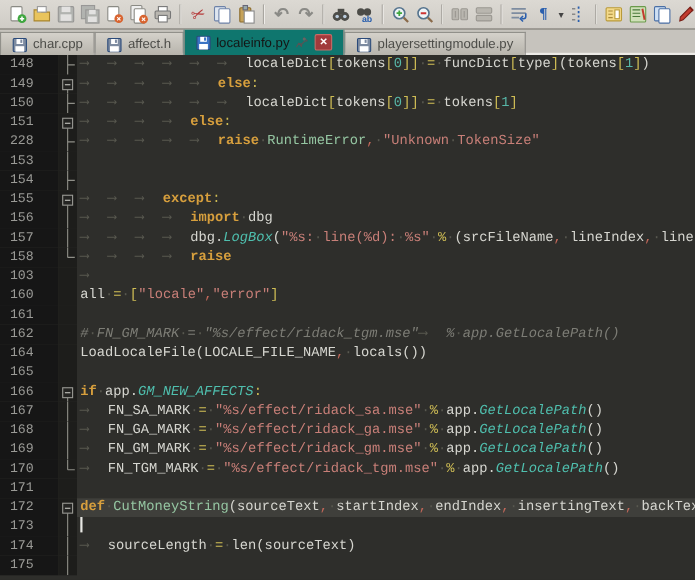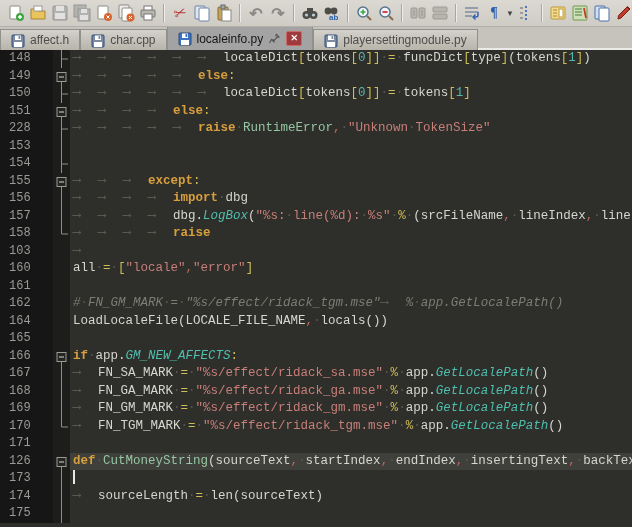--- a/index.html
+++ b/index.html
@@ -18,21 +18,21 @@
   .tdd{width:10px;font-size:8px;color:#444;flex:none;text-align:center;}
 
   
   #tabbar{height:23px;background:#c6c3bd;display:flex;align-items:flex-end;
           overflow:hidden;position:relative;}
   #tabbar::after{content:"";position:absolute;left:0;right:0;bottom:0;height:2px;
                  background:#edebe7;}
   .tab{display:flex;align-items:center;gap:5px;padding:0 10px;height:20px;
        background:linear-gradient(#d4d1ca,#b7b4ac);border:1px solid #91908a;
        border-bottom:none;font-size:12px;color:#4d4d49;position:relative;z-index:1;}
-  .tab.active{height:23px;background:#a3a3a3;color:#151515;border-top:3px solid #9ed3c0;
+  .tab.active{height:23px;background:#0f766e;color:#151515;border-top:3px solid #9ed3c0;
               z-index:3;padding-top:0;}
   .floppy{width:14px;height:13px;flex:none;}
   .pin{width:13px;height:13px;flex:none;}
   .tclose{width:14px;height:13px;background:#a13a3c;border:1px solid #c96a66;
           border-radius:2px;color:#fff;font-size:9px;line-height:12px;font-weight:bold;
           text-align:center;flex:none;}
 
   
   #editor{height:477px;background:var(--bg);overflow:hidden;
           font-family:Liberation Mono, monospace;font-size:12.5px;}
@@ -229,30 +229,30 @@
       </div>
     </div>
   <div id="tabbar">
       <div class="tab">
         <span class="floppy"><svg width="14" height="14" viewBox="0 0 14 14">
             <rect x="1" y="1" width="12" height="12" rx="1" fill="#7d8ba0" stroke="#2a4a7a"></rect>
             <rect x="4" y="1.5" width="6" height="4.5" fill="#fff"></rect>
             <rect x="7.5" y="2" width="1.8" height="3" fill="#7d8ba0"></rect>
             <rect x="3" y="8" width="8" height="5" fill="#fff"></rect>
           </svg></span>
-        <span>affect.h</span>
+        <span>char.cpp</span>
       </div>
       <div class="tab">
         <span class="floppy"><svg width="14" height="14" viewBox="0 0 14 14">
             <rect x="1" y="1" width="12" height="12" rx="1" fill="#7d8ba0" stroke="#2a4a7a"></rect>
             <rect x="4" y="1.5" width="6" height="4.5" fill="#fff"></rect>
             <rect x="7.5" y="2" width="1.8" height="3" fill="#7d8ba0"></rect>
             <rect x="3" y="8" width="8" height="5" fill="#fff"></rect>
           </svg></span>
-        <span>char.cpp</span>
+        <span>affect.h</span>
       </div>
       <div class="tab active">
         <span class="floppy"><svg width="14" height="14" viewBox="0 0 14 14">
             <rect x="1" y="1" width="12" height="12" rx="1" fill="#3b74c4" stroke="#2a4a7a"></rect>
             <rect x="4" y="1.5" width="6" height="4.5" fill="#fff"></rect>
             <rect x="7.5" y="2" width="1.8" height="3" fill="#3b74c4"></rect>
             <rect x="3" y="8" width="8" height="5" fill="#fff"></rect>
           </svg></span>
         <span>localeinfo.py</span>
         <span class="pin"><svg width="13" height="13" viewBox="0 0 13 13">
@@ -458,21 +458,21 @@
           </svg>
         </div>
         <div class="content"><span class="tab-ch">⟶</span><span class="pln">FN_TGM_MARK</span><span class="ws">·</span><span class="op">=</span><span class="ws">·</span><span class="str">"%s/effect/ridack_tgm.mse"</span><span class="ws">·</span><span class="op">%</span><span class="ws">·</span><span class="pln">app.</span><span class="attr">GetLocalePath</span><span class="pln">()</span></div>
       </div>
       <div class="row">
         <div class="num">171</div>
         <div class="fold"></div>
         <div class="content"></div>
       </div>
       <div class="row cur">
-        <div class="num">126</div>
+        <div class="num">172</div>
         <div class="fold">
           <svg width="17" height="18" viewBox="0 0 17 18">
             <line x1="8.5" y1="13.5" x2="8.5" y2="18" stroke="#8f8f88"></line>
             <rect x="4" y="4.5" width="9" height="9" fill="#242422" stroke="#9a9a94"></rect>
             <line x1="6" y1="9" x2="11" y2="9" stroke="#d6d6d0"></line>
           </svg>
         </div>
         <div class="content"><span class="kw">def</span><span class="ws">·</span><span class="cls">CutMoneyString</span><span class="pln">(sourceText</span><span class="com">,</span><span class="ws">·</span><span class="pln">startIndex</span><span class="com">,</span><span class="ws">·</span><span class="pln">endIndex</span><span class="com">,</span><span class="ws">·</span><span class="pln">insertingText</span><span class="com">,</span><span class="ws">·</span><span class="pln">backText)</span></div>
       </div>
       <div class="row">

